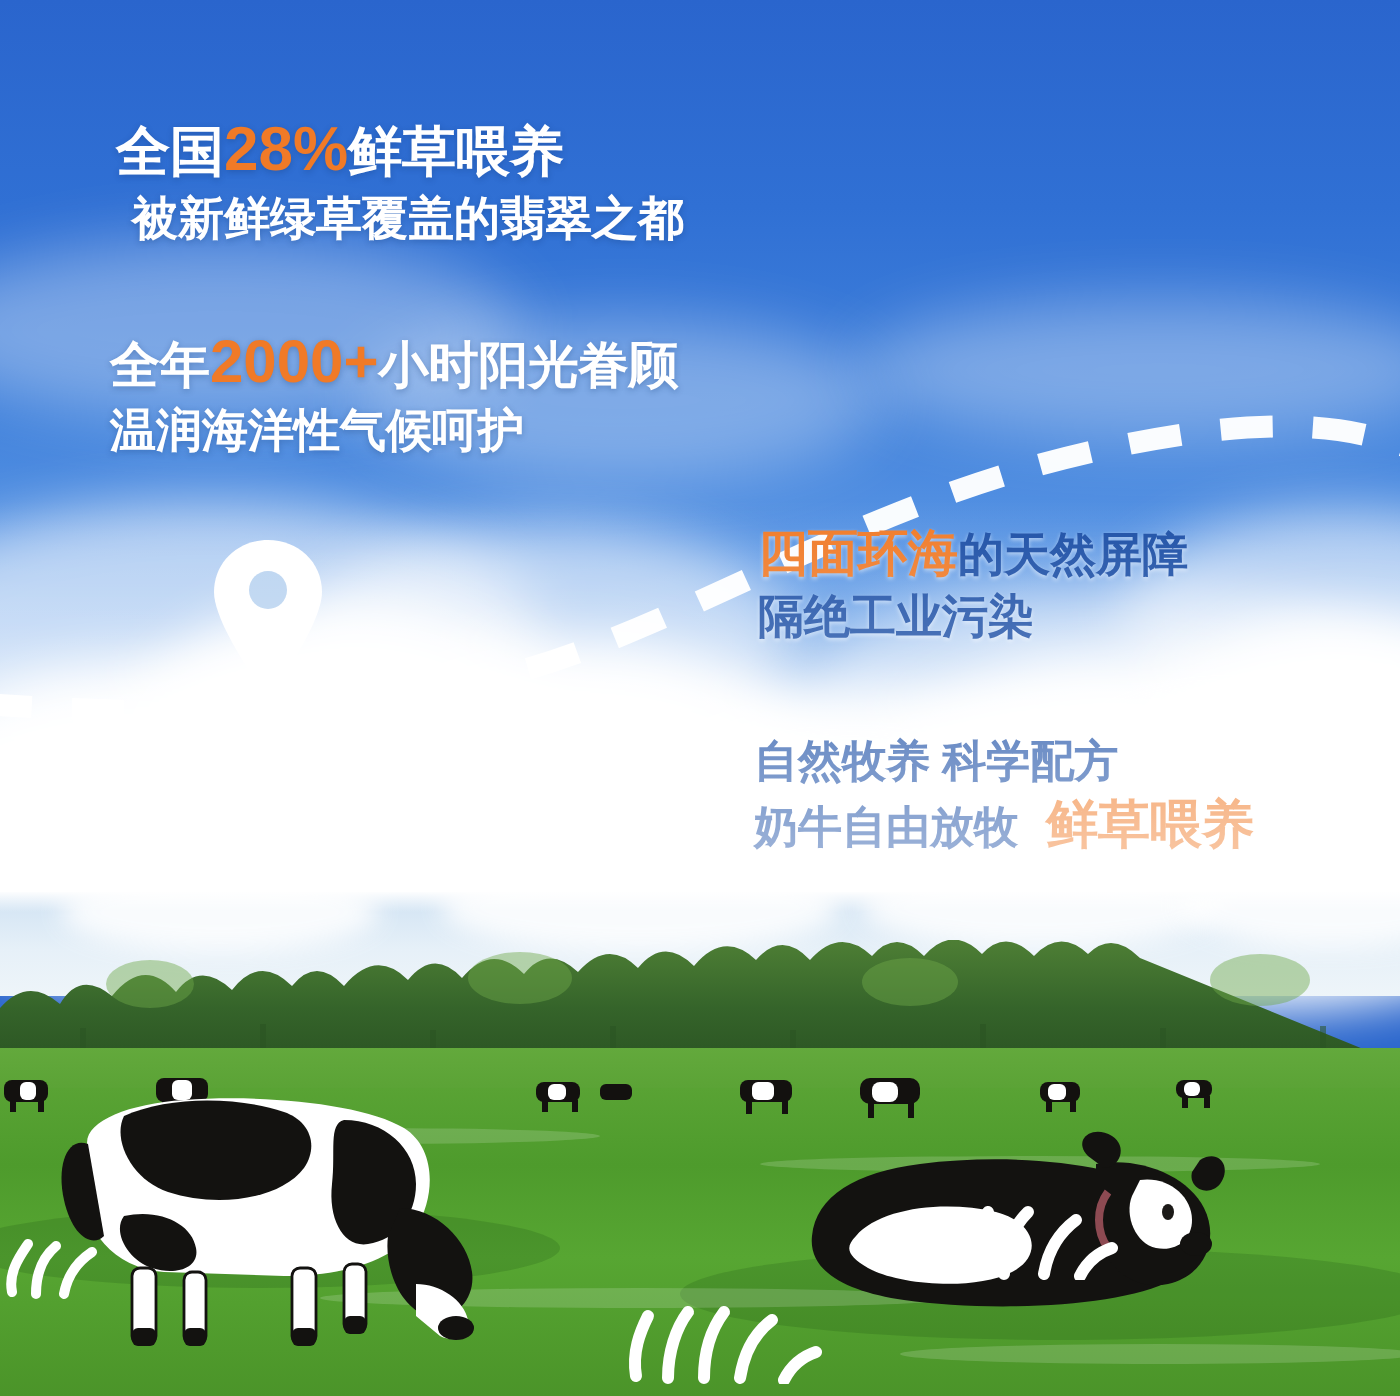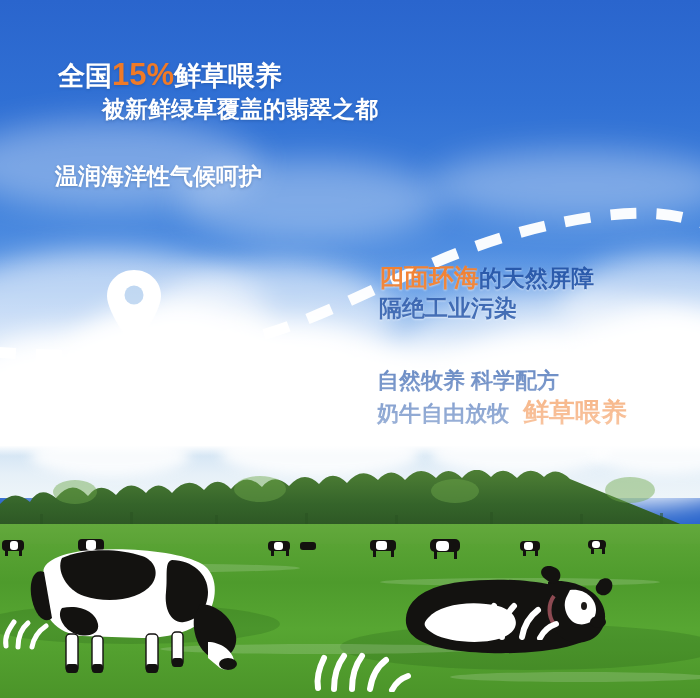--- a/index.html
+++ b/index.html
@@ -35,21 +35,21 @@
 
   
   .tb{position:absolute;white-space:nowrap;line-height:1.30;}
   .tb .ln{display:block;}
   .w{color:#ffffff;}
   .or{color:#f07a27;}
   .db{color:#1c4fa6;}
 
   #blk1{left:58px;top:55px;font-size:27px;font-weight:bold;
         text-shadow:0 1px 3px rgba(18,52,110,.30);}
-  #blk1 .l2{padding-left:8px;font-size:23px;margin-left:36px;}
+  #blk1 .l2{padding-left:8px;font-size:23px;}
   #blk1 .big{font-size:31px;}
 
   #blk2{left:55px;top:162px;font-size:25px;font-weight:bold;
         text-shadow:0 1px 3px rgba(18,52,110,.30);}
   #blk2 .big{font-size:30px;}
   #blk2 .l2{font-size:23px;}
 
   #blk3{left:379px;top:261px;font-size:23px;font-weight:bold;
         text-shadow:0 1px 2px rgba(255,255,255,.55);}
   #blk3 .big{font-size:25px;}
@@ -114,25 +114,26 @@
   <svg class="curve" viewBox="0 0 700 190">
     <path d="M -10 162 C 90 168, 200 172, 300 132 C 400 92, 470 44, 600 26 C 650 20, 680 24, 710 36" fill="none" stroke="#ffffff" stroke-width="11" stroke-linecap="butt" stroke-dasharray="26 20" opacity="0.97"></path>
   </svg>
 
   <svg class="pin" viewBox="0 0 62 82">
     <path d="M31 81 C31 81 58 45 58 28 C58 13 46 2 31 2 C16 2 4 13 4 28 C4 45 31 81 31 81 Z" fill="#ffffff"></path>
     <circle cx="31" cy="27" r="9.5" fill="#b9d3f0"></circle>
   </svg>
 
   <div class="tb" id="blk1">
-    <span class="ln"><span class="w">全国</span><span class="or big">15%</span><span class="w">鲜草喂养</span></span>
+    <span class="ln"><span class="w">全国</span><span class="or big">28%</span><span class="w">鲜草喂养</span></span>
     <span class="ln l2 w">被新鲜绿草覆盖的翡翠之都</span>
   </div>
 
   <div class="tb" id="blk2">
+    <span class="ln"><span class="w">全年</span><span class="or big">2000+</span><span class="w">小时阳光眷顾</span></span>
     <span class="ln l2 w">温润海洋性气候呵护</span>
   </div>
 
   <div class="tb" id="blk3">
     <span class="ln"><span class="or big">四面环海</span><span class="db">的天然屏障</span></span>
     <span class="ln db">隔绝工业污染</span>
   </div>
 
   <div class="tb" id="blk4">
     <span class="ln db">自然牧养  科学配方</span>

